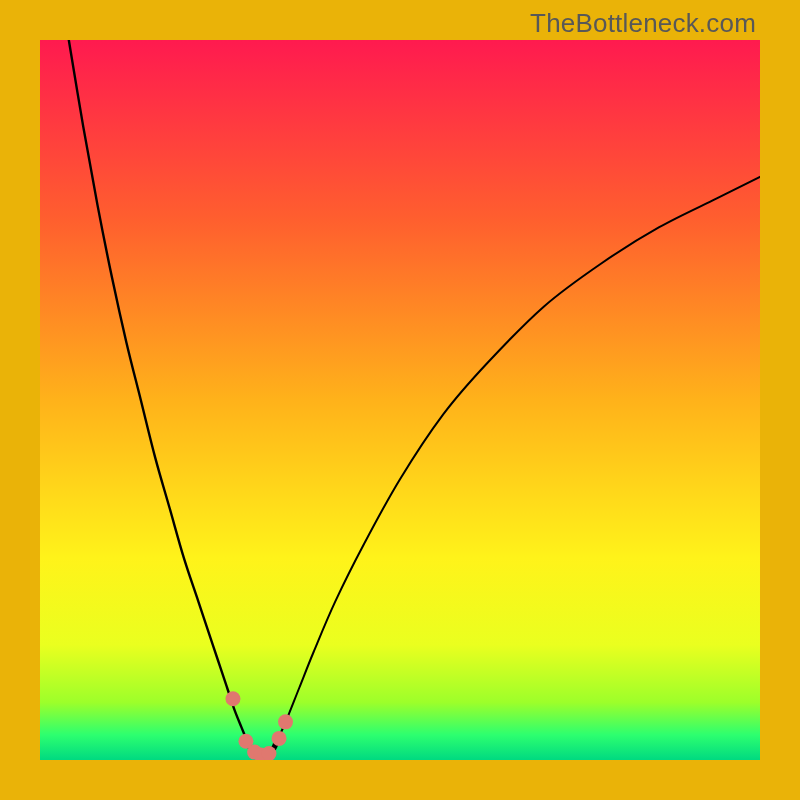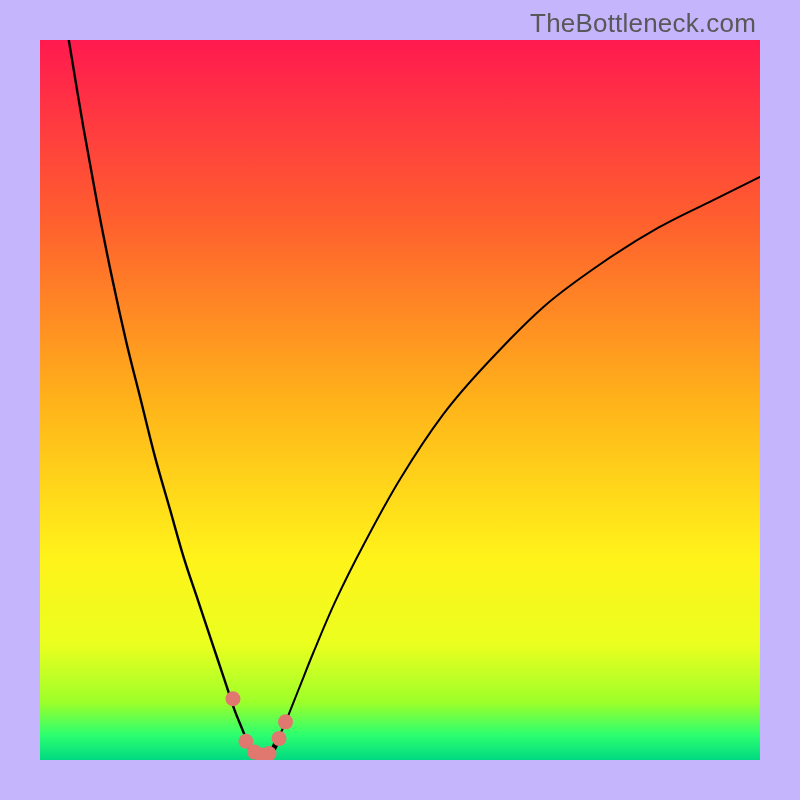--- a/index.html
+++ b/index.html
@@ -9,21 +9,21 @@
     height: 800px;
     background: #000;
     overflow: hidden;
   }
   .frame {
     position: absolute;
     left: 0;
     top: 0;
     width: 800px;
     height: 800px;
-    background: #c4b5fd;
+    background: #eab308;
   }
   .plot {
     position: absolute;
     left: 40px;
     top: 40px;
     width: 720px;
     height: 720px;
     overflow: hidden;
   }
   .watermark {

